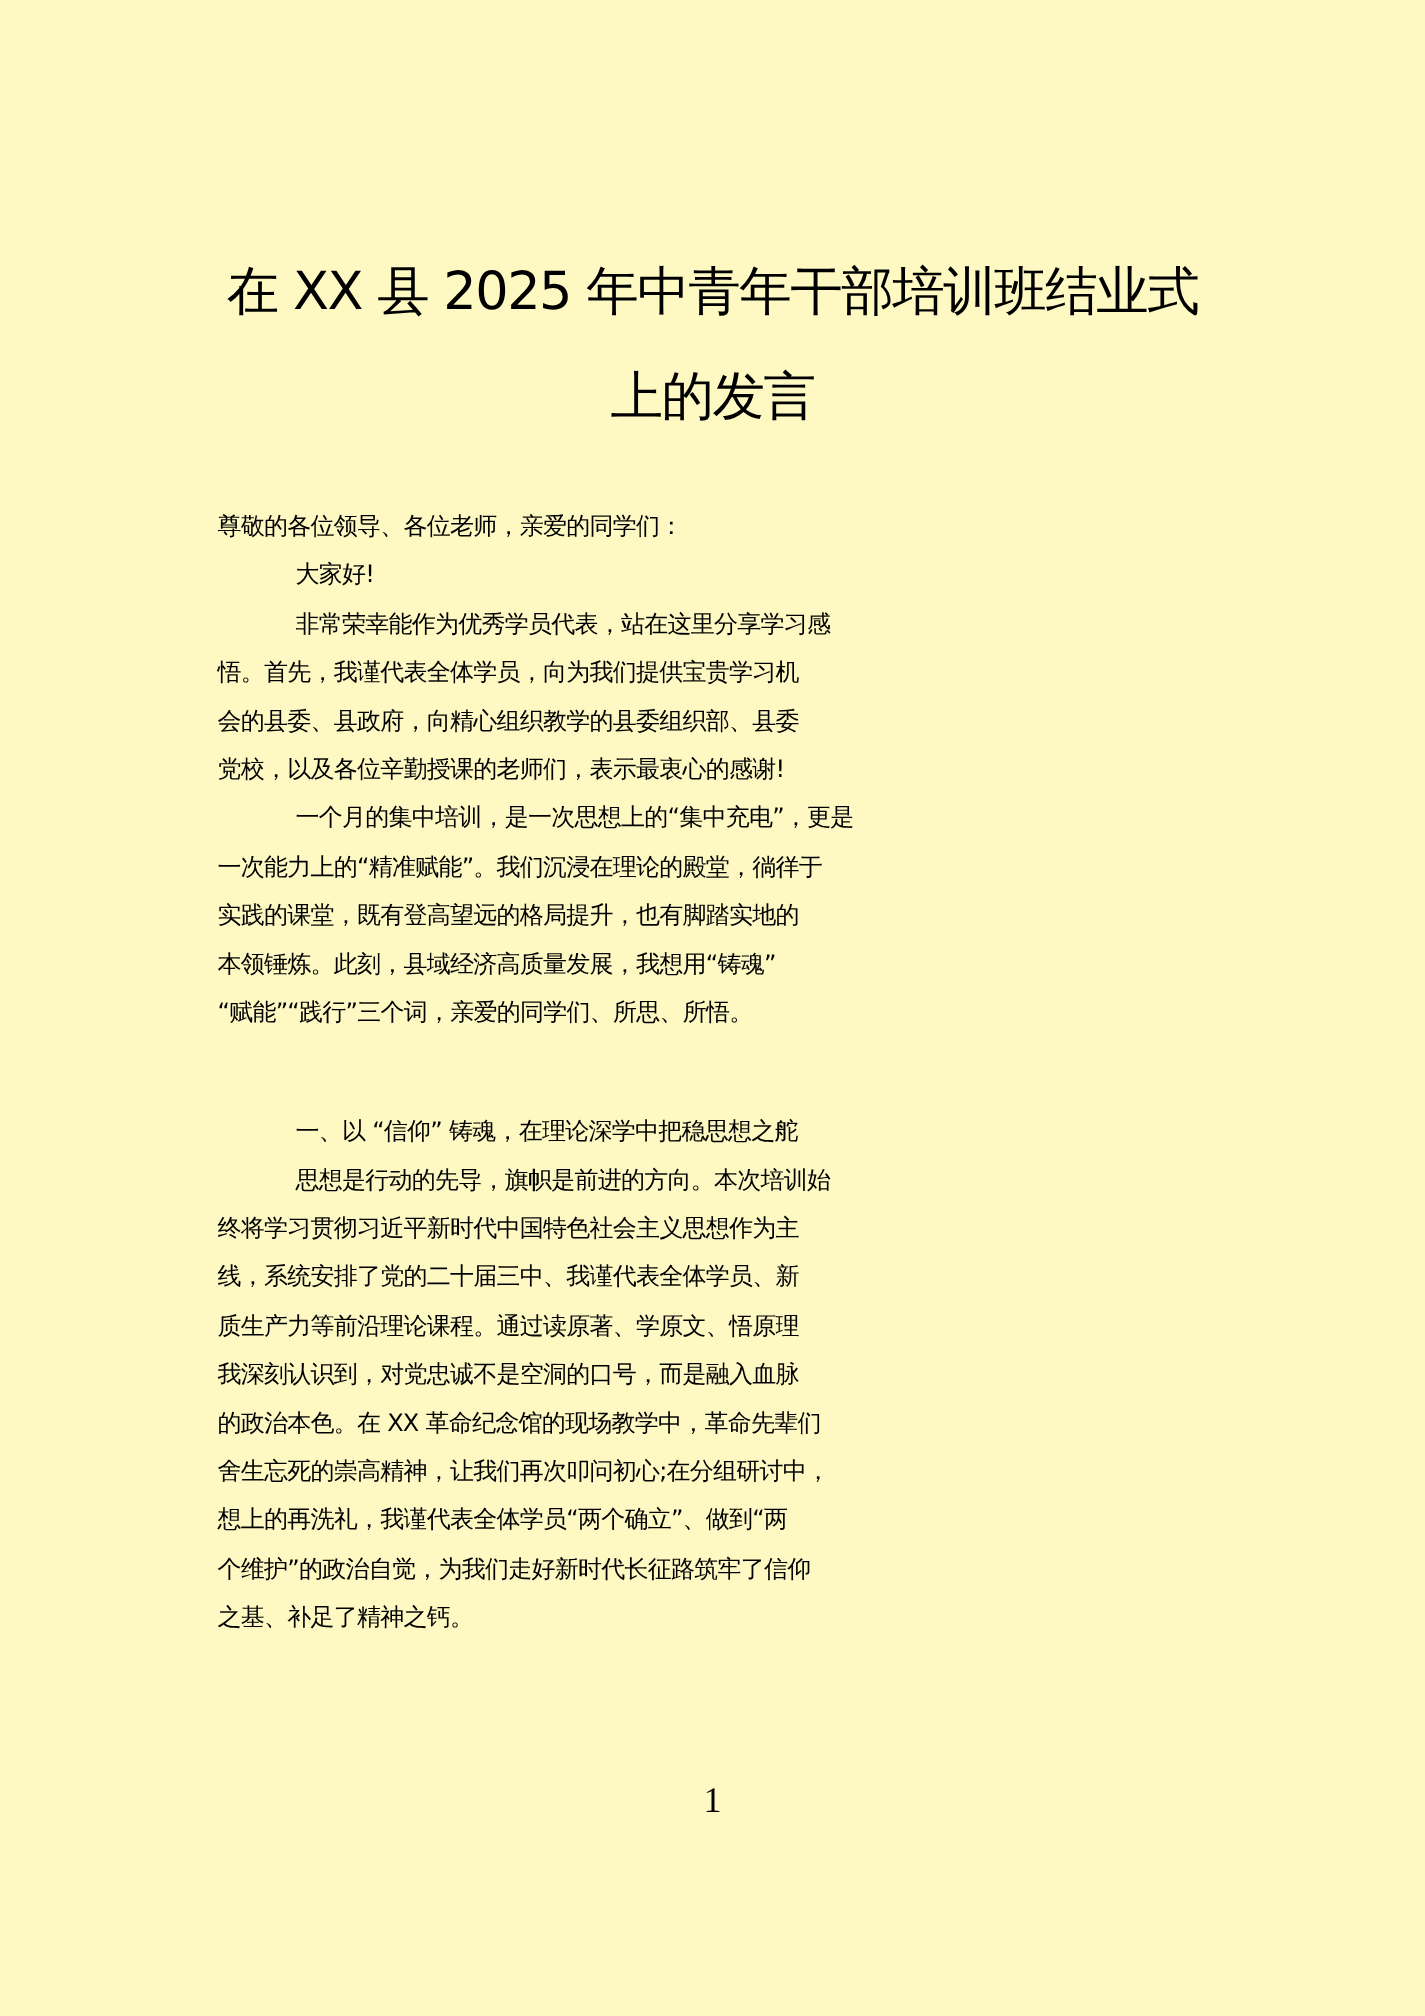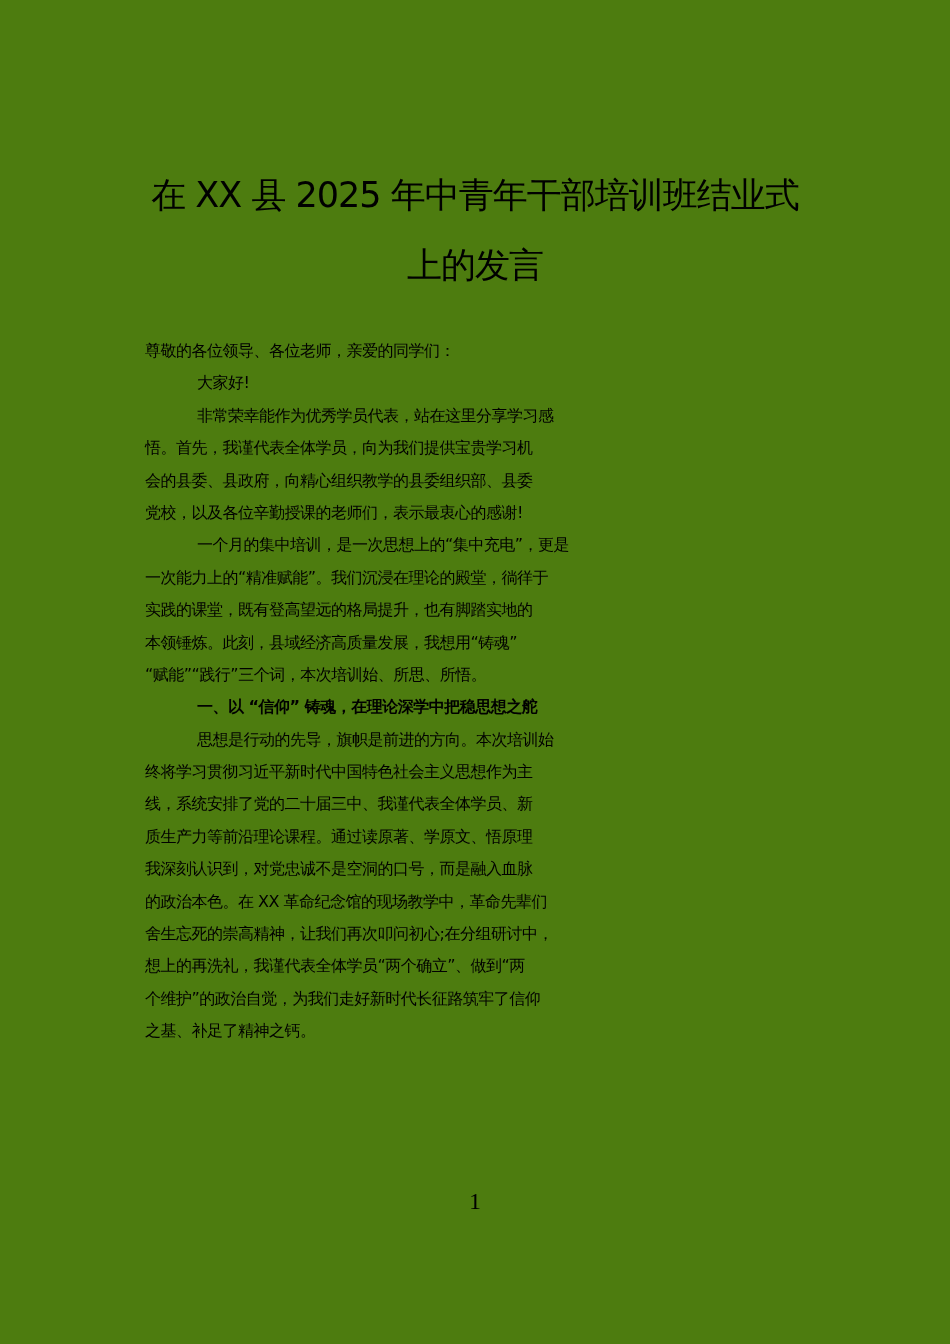--- a/index.html
+++ b/index.html
@@ -1,26 +1,26 @@
 <!DOCTYPE html>
 <html><head>
 <meta charset="utf-8">
 <style>
   html, body { margin: 0; padding: 0; background: #ffffff; }
   body { width: 950px; height: 1344px; position: relative; overflow: hidden;
          font-family: "DejaVu Sans", "Liberation Sans", sans-serif; color: #000; }
-  .page { position: absolute; left: 0; top: 0; width: 950px; height: 1344px; background: #4d7c0f; }
+  .page { position: absolute; left: 0; top: 0; width: 950px; height: 1344px; background: #fef9c3; }
   .title { position: absolute; left: 130px; width: 690px; text-align: center;
            font-family: "DejaVu Sans", sans-serif; font-size: 35px; line-height: 70px;
            letter-spacing: -1px; top: 160px; }
   .body { position: absolute; left: 145px; top: 335px; width: 680px; }
   .line { font-size: 16px; line-height: 32.4px; height: 32.4px; white-space: nowrap;
           letter-spacing: -0.5px; }
   .indent { padding-left: 52px; }
-  .heading { font-weight: bold; }
+  .heading { font-weight: normal; margin-top: 47px; }
   .page-num { position: absolute; left: 0; width: 950px; top: 1188px; text-align: center;
               font-family: "Liberation Serif", serif; font-size: 24px; }
 </style>
 </head>
 <body>
 
 <div class="page">
   <div class="title">
     <div>在 XX 县 2025 年中青年干部培训班结业式</div>
     <div>上的发言</div>
@@ -30,21 +30,21 @@
     <div class="line">尊敬的各位领导、各位老师，亲爱的同学们：</div>
     <div class="line indent">大家好!</div>
     <div class="line indent">非常荣幸能作为优秀学员代表，站在这里分享学习感</div>
     <div class="line">悟。首先，我谨代表全体学员，向为我们提供宝贵学习机</div>
     <div class="line">会的县委、县政府，向精心组织教学的县委组织部、县委</div>
     <div class="line">党校，以及各位辛勤授课的老师们，表示最衷心的感谢!</div>
     <div class="line indent">一个月的集中培训，是一次思想上的“集中充电”，更是</div>
     <div class="line">一次能力上的“精准赋能”。我们沉浸在理论的殿堂，徜徉于</div>
     <div class="line">实践的课堂，既有登高望远的格局提升，也有脚踏实地的</div>
     <div class="line">本领锤炼。此刻，县域经济高质量发展，我想用“铸魂”</div>
-    <div class="line">“赋能”“践行”三个词，本次培训始、所思、所悟。</div>
+    <div class="line">“赋能”“践行”三个词，亲爱的同学们、所思、所悟。</div>
     <div class="line indent heading">一、以 “信仰” 铸魂，在理论深学中把稳思想之舵</div>
     <div class="line indent">思想是行动的先导，旗帜是前进的方向。本次培训始</div>
     <div class="line">终将学习贯彻习近平新时代中国特色社会主义思想作为主</div>
     <div class="line">线，系统安排了党的二十届三中、我谨代表全体学员、新</div>
     <div class="line">质生产力等前沿理论课程。通过读原著、学原文、悟原理</div>
     <div class="line">我深刻认识到，对党忠诚不是空洞的口号，而是融入血脉</div>
     <div class="line">的政治本色。在 XX 革命纪念馆的现场教学中，革命先辈们</div>
     <div class="line">舍生忘死的崇高精神，让我们再次叩问初心;在分组研讨中，</div>
     <div class="line">想上的再洗礼，我谨代表全体学员“两个确立”、做到“两</div>
     <div class="line">个维护”的政治自觉，为我们走好新时代长征路筑牢了信仰</div>

